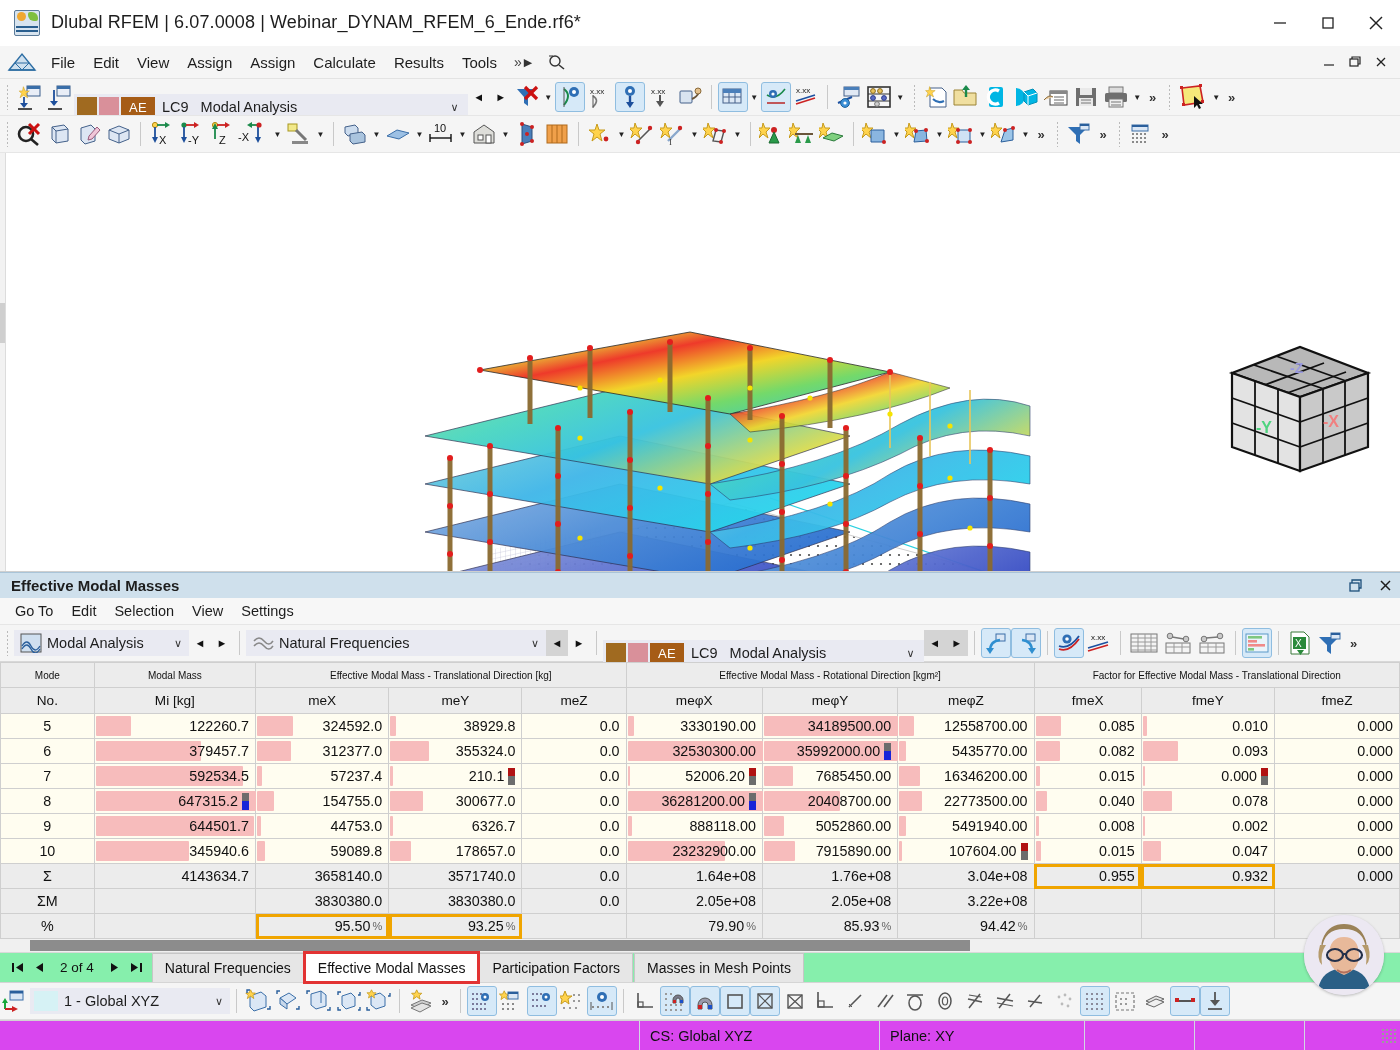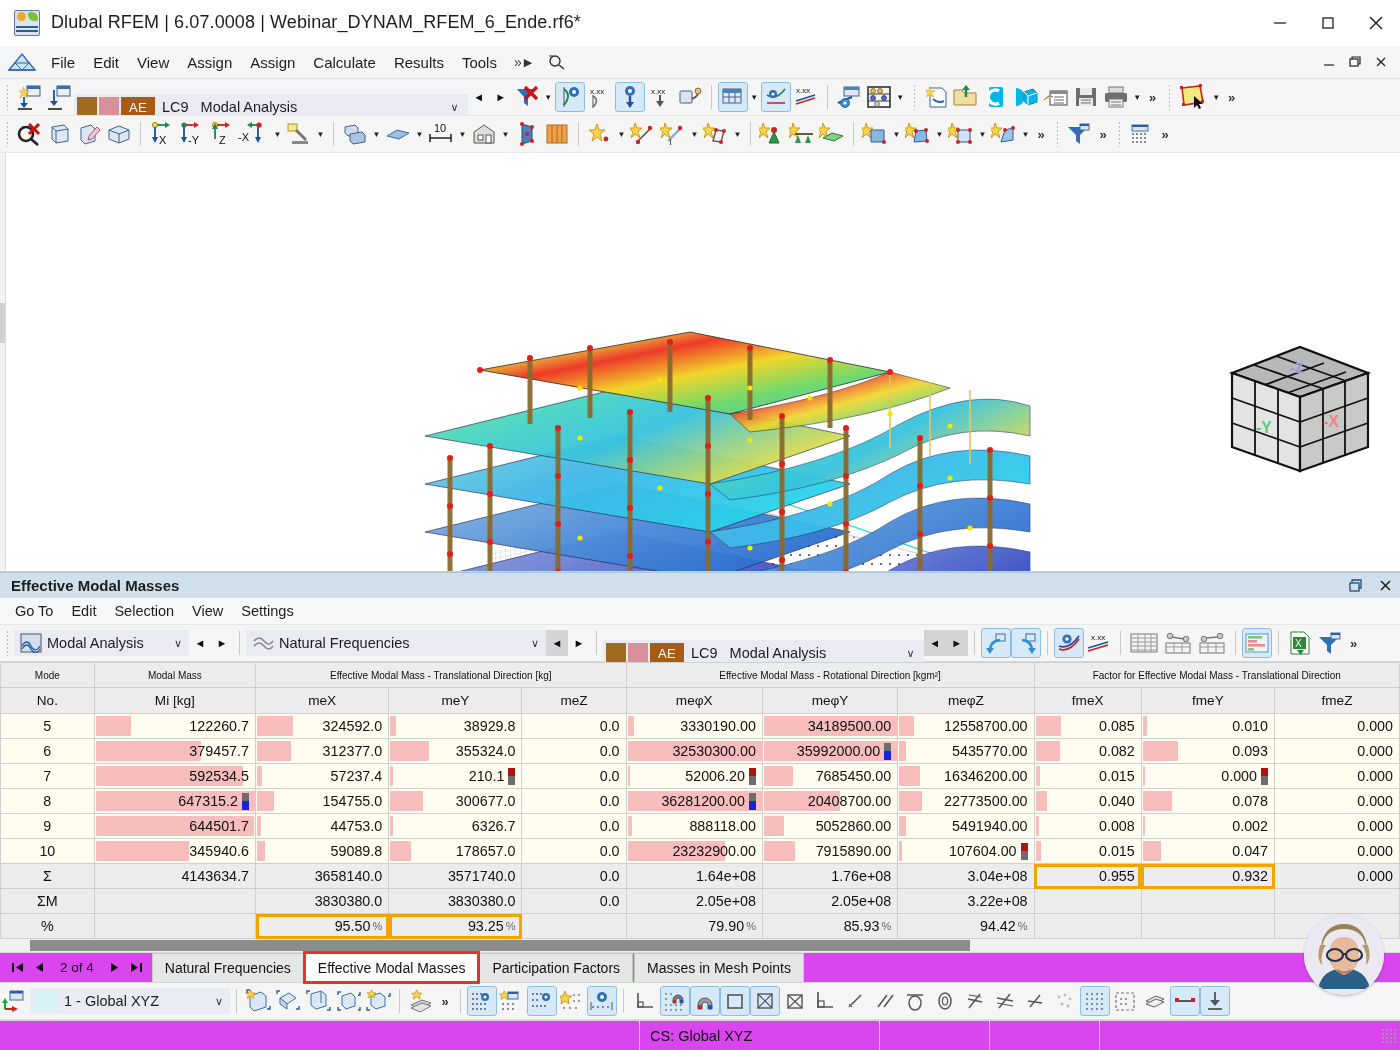--- a/index.html
+++ b/index.html
@@ -136,21 +136,21 @@
   .flag .fblue{ background:#1824d8; }
   .sumrow td { background:#ececec !important; }
   .pctrow td { background:#ececec !important; }
   .pct-unit { font-size:11px; color:#666; vertical-align:baseline; margin-left:2px; }
   .hl-box { outline:3px solid #f0a500; outline-offset:-3px; background:#f2efbe !important; }
 
   .gridscroll { height:14px; background:#f0f0f0; position:relative; border-bottom:1px solid #d9d9d9;}
   .gridscroll .thumb { position:absolute; left:30px; top:1px; height:11px; width:940px; background:#8c8c8c; }
 
   
-  .tabbar { height:30px; background:#d946ef; display:flex; align-items:stretch; border-bottom:1px solid #d5d5d5;}
+  .tabbar { height:30px; background:#86efac; display:flex; align-items:stretch; border-bottom:1px solid #d5d5d5;}
   .pager { display:flex; align-items:center; padding:0 4px 0 6px; }
   .pgbtn { width:22px; height:28px; display:flex; align-items:center; justify-content:center; font-size:11px; color:#111;}
   .pgtext { font-size:13.5px; color:#111; padding:0 10px; }
   .tab {
     display:flex; align-items:center; padding:0 12px; font-size:14px; color:#111;
     background:#e6e6e6; border:1px solid #c6c6c6; border-bottom:none; margin-right:1px;
   }
   .tab.selected { background:#ffffff; }
   .tab.redbox { outline:3px solid #e23333; outline-offset:-1px; z-index:3; }
 
@@ -2072,20 +2072,21 @@
         <line x1="11" y1="2" x2="11" y2="14" stroke="#555" stroke-width="1.8"></line>
         <polygon points="6,10 16,10 11,16" fill="#555"></polygon>
         <line x1="4" y1="19" x2="18" y2="19" stroke="#555" stroke-width="1.8"></line>
       </svg>
     </div>
   </div>
 
   <div class="statusbar">
     <div class="st-cell" style="width:640px"></div>
     <div class="st-cell" style="width:240px">CS: Global XYZ</div>
+    <div class="st-cell" style="width:205px">Plane: XY</div>
     <div class="st-cell" style="width:110px"></div>
     <div class="st-cell" style="width:110px"></div>
     <div class="st-grip"></div>
   </div>
 
   <div class="avatar">
     <svg width="80" height="80" viewBox="0 0 80 80">
       <rect width="80" height="80" fill="#ece8f2"></rect>
       <path d="M14 74 q4 -20 26 -21 q22 1 26 21 Z" fill="#2a5f86"></path>
       <path d="M40 22 q-14 0 -15 17 q-1 15 15 21 q16 -6 15 -21 q-1 -17 -15 -17" fill="#e8b99a"></path>

